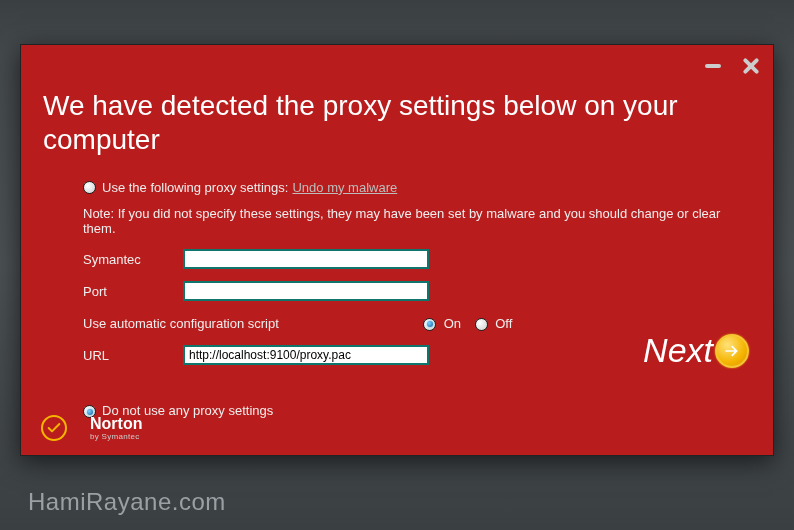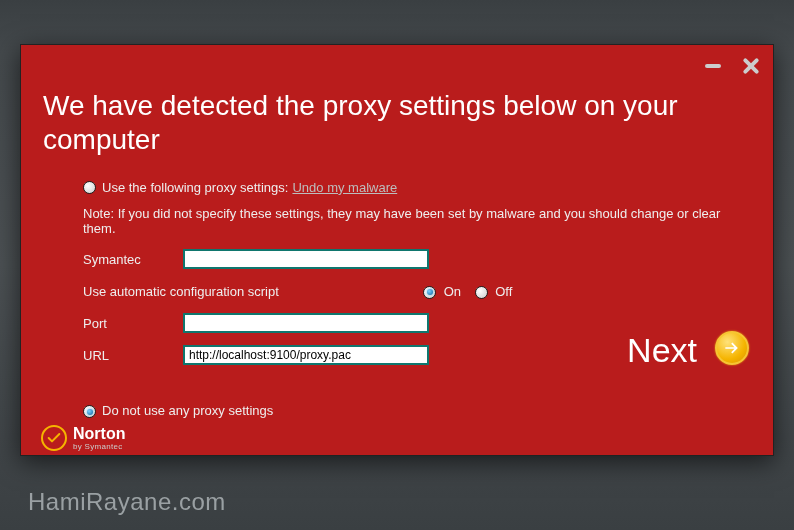--- a/index.html
+++ b/index.html
@@ -80,36 +80,37 @@
   }
   input[type=radio]:checked::after {
     content: ""; position: absolute; left: 2.5px; top: 2.5px;
     width: 6px; height: 6px; border-radius: 50%;
     background: radial-gradient(circle at 35% 35%, #7fd0ff, #0a63a0);
     box-shadow: 0 0 2px #49baff;
   }
 
   .next-btn {
     position: absolute; right: 24px; top: 286px;
-    display: flex; align-items: flex-start; gap: 18px;
+    display: flex; align-items: center; gap: 2px;
     cursor: pointer;
+    font-style: italic;
   }
   .next-text { font-size: 34px; font-weight: 300; color: #fff; }
   .next-arrow {
     width: 34px; height: 34px; border-radius: 50%;
     background: radial-gradient(circle at 35% 30%, #ffe27a 0%, #f5b400 60%, #d99200 100%);
     border: 2px solid #f6c533;
     display: flex; align-items: center; justify-content: center;
     box-shadow: 0 0 2px rgba(255,200,0,0.8);
   }
   .next-arrow svg { width: 20px; height: 20px; }
 
   .norton-logo {
-    position: absolute; left: 20px; bottom: 4px;
-    display: flex; align-items: center; gap: 6px;
+    position: absolute; left: 20px; bottom: 14px;
+    display: flex; align-items: center; gap: 23px;
   }
   .norton-check {
     width: 26px; height: 26px; border-radius: 50%;
     border: 2px solid #f5b400;
     display: flex; align-items: center; justify-content: center;
   }
   .norton-check svg { width: 16px; height: 16px; }
   .norton-name { font-size: 16px; font-weight: 600; color: #fff; line-height: 1; }
   .norton-sub  { font-size: 8px;  color: #ccc; letter-spacing: 0.3px; }
 
@@ -137,36 +138,36 @@
     <div class="row proxy-opt">
       <input type="radio" name="proxymode" id="opt-use" style="">
       <label for="opt-use">Use the following proxy settings:</label>
       <a class="undo-link">Undo my malware</a>
     </div>
 
     <div class="note">Note: If you did not specify these settings, they may have been set by malware and you should change or clear them.</div>
 
     <div class="row field-row">
       <div class="field-label">Symantec</div>
+      <input class="txt" type="text" value="" style="">
+    </div>
+
+    <div class="row field-row">
+      <div class="field-label">Port</div>
       <input class="txt" type="text" value="" style="">
     </div>
 
     <div class="row script-row">
       <div class="script-label">Use automatic configuration script</div>
       <div class="onoff">
         <input type="radio" name="script" id="s-on" checked="" style="">
         <label for="s-on">On</label>
         <input type="radio" name="script" id="s-off" style="">
         <label for="s-off">Off</label>
       </div>
-    </div>
-
-    <div class="row field-row">
-      <div class="field-label">Port</div>
-      <input class="txt" type="text" value="" style="">
     </div>
 
     <div class="row field-row">
       <div class="field-label">URL</div>
       <input class="txt" type="text" value="http://localhost:9100/proxy.pac" style="">
     </div>
 
     <div class="row noproxy-row">
       <input type="radio" name="proxymode" id="opt-no" checked="" style="">
       <label for="opt-no">Do not use any proxy settings</label>

